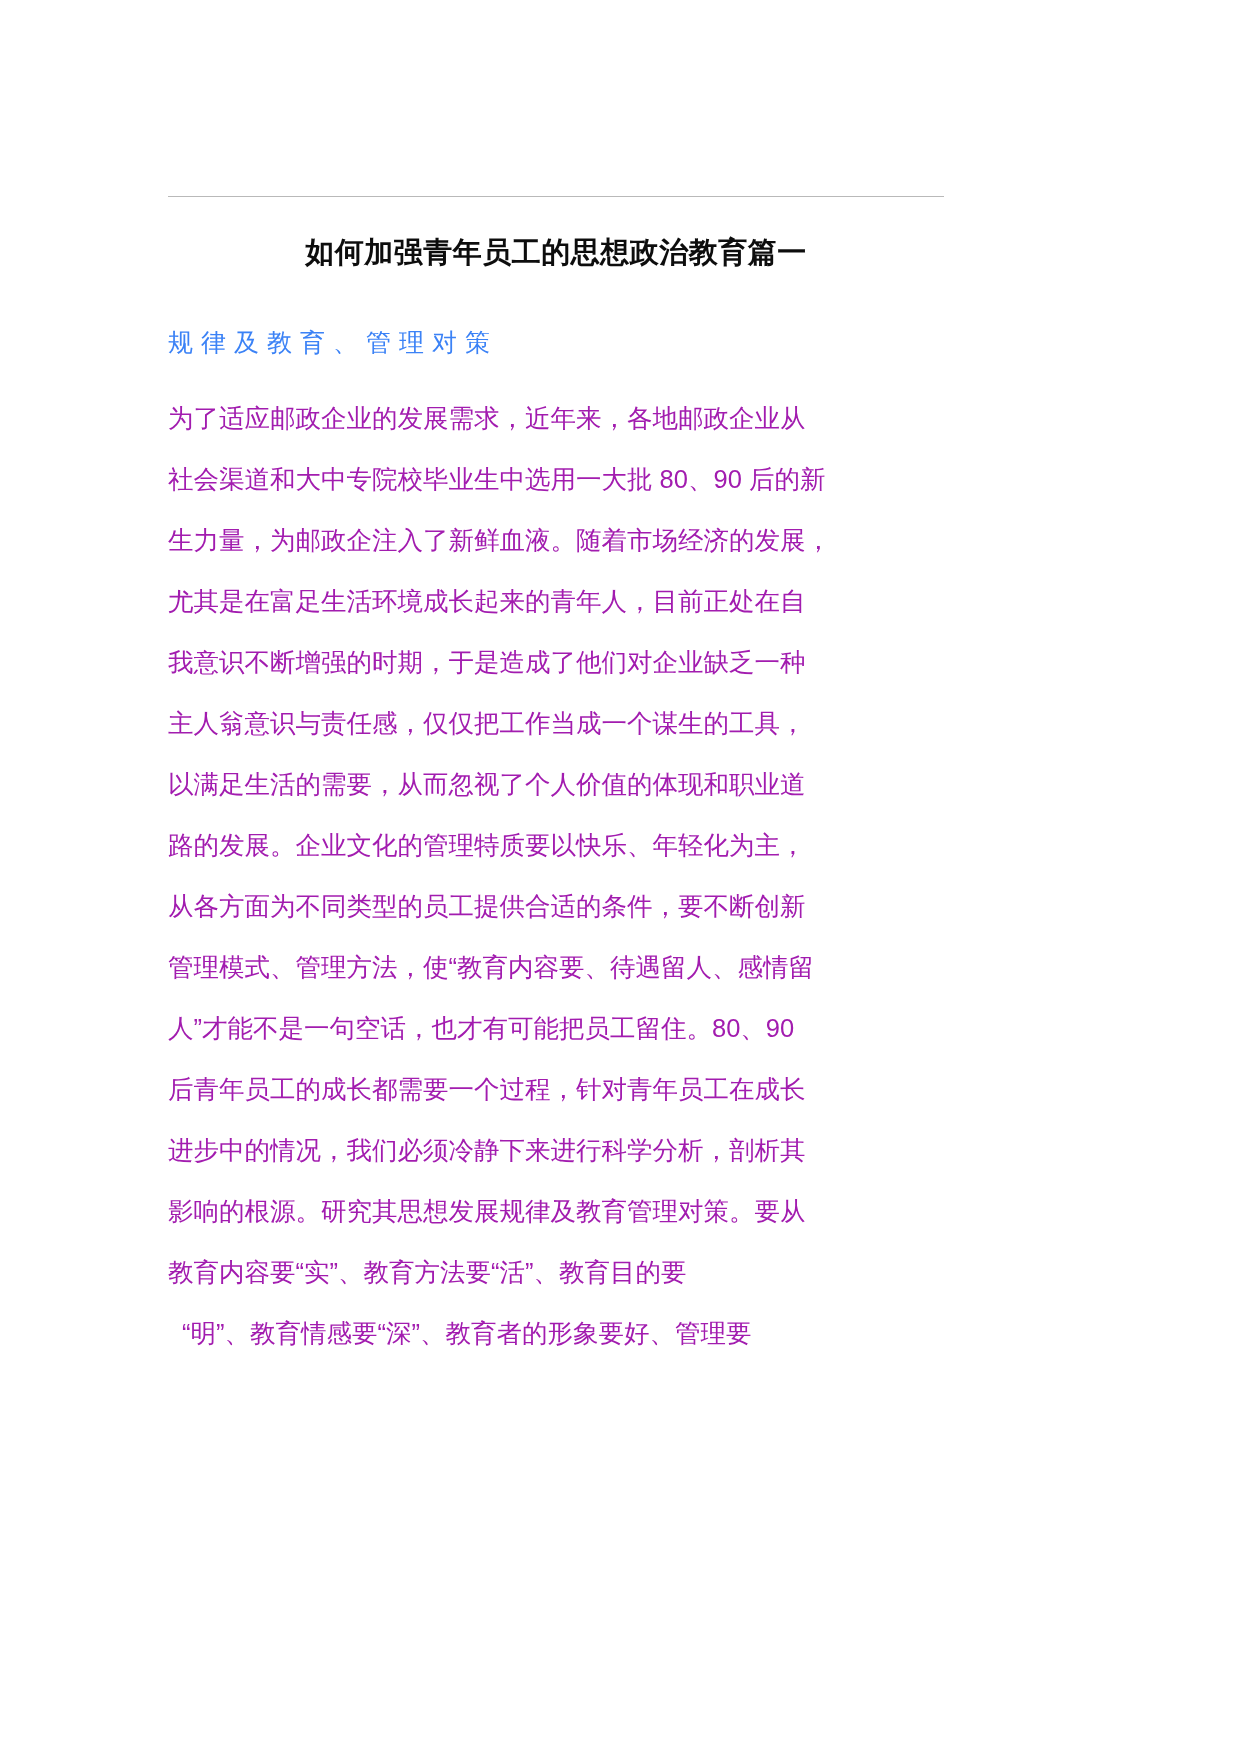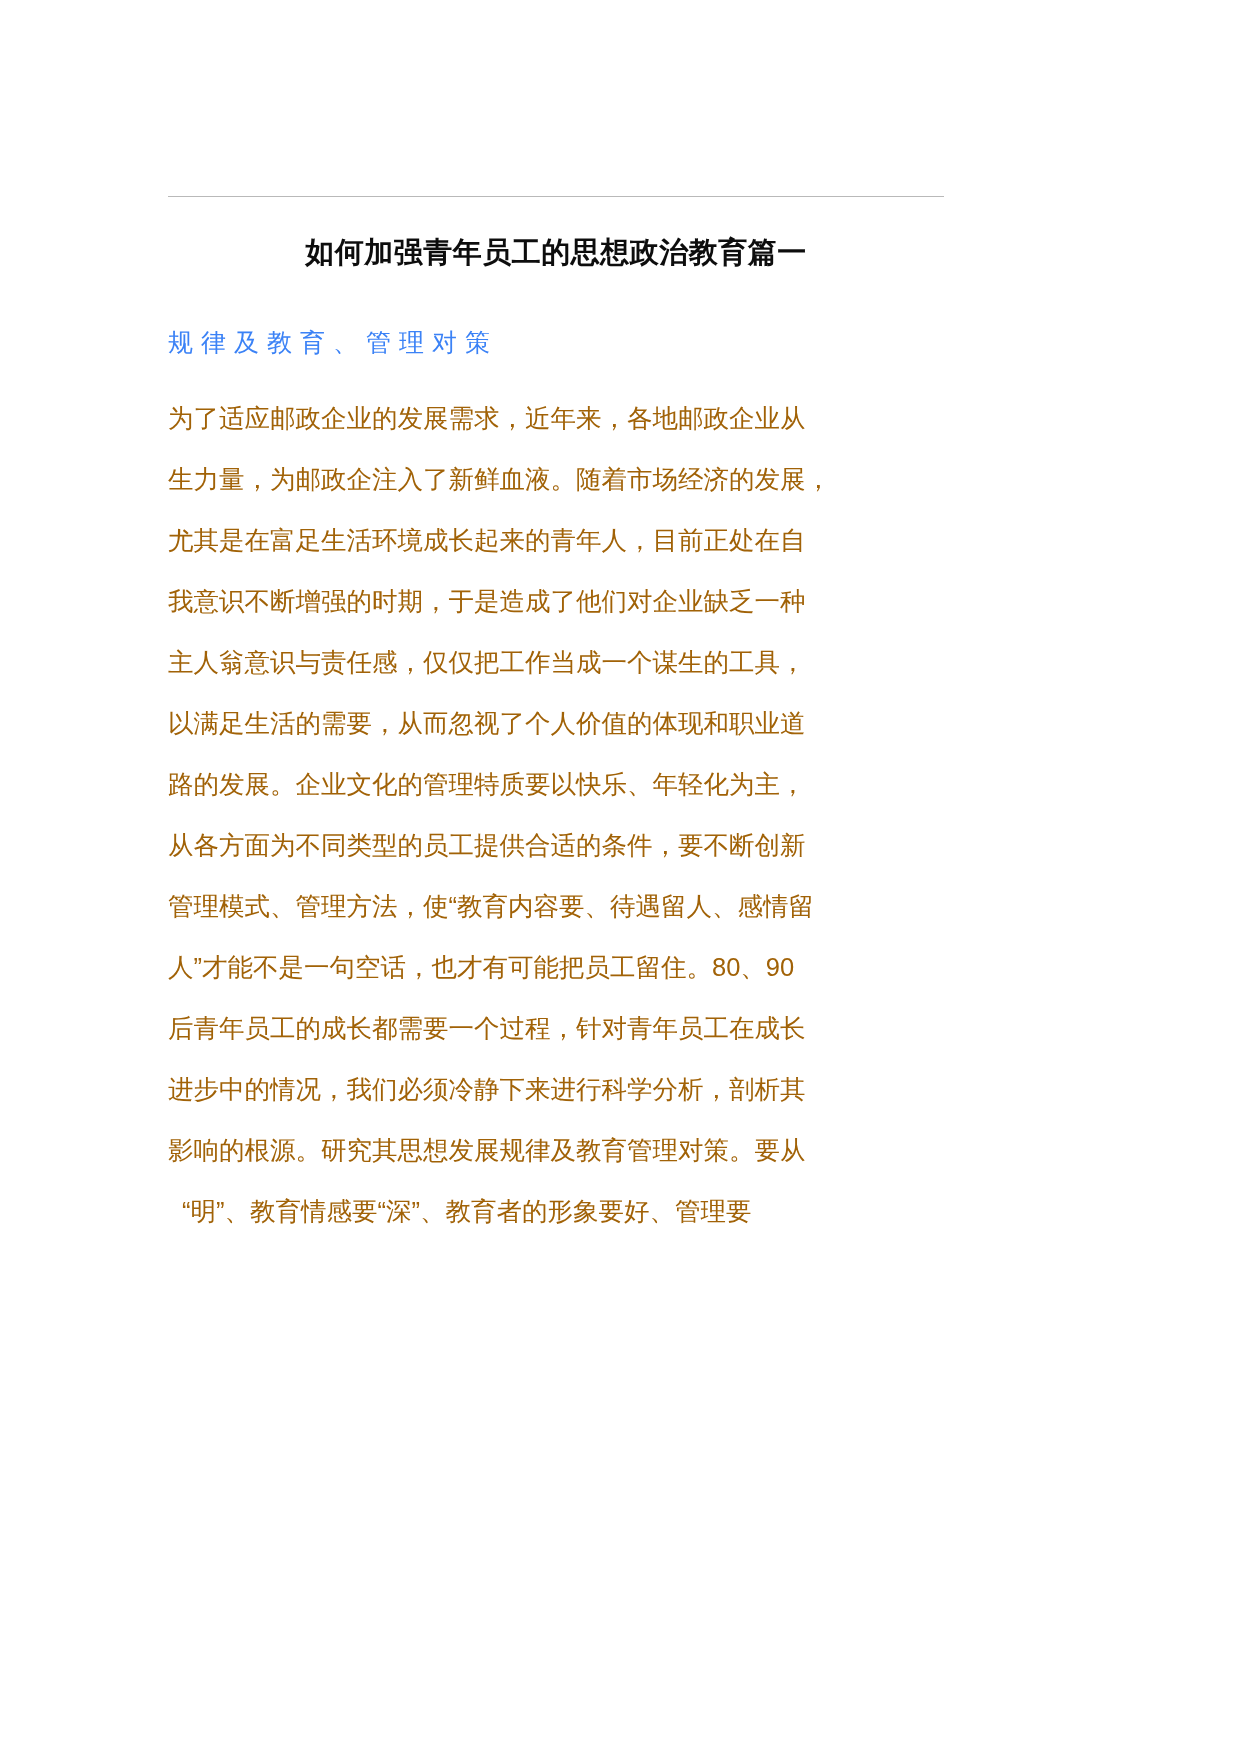--- a/index.html
+++ b/index.html
@@ -59,21 +59,21 @@
     line-height: 1.5;
     letter-spacing: 0.5px;
     font-weight: 400;
   }
   .body-block {
     margin-top: 26px;
   }
   .body-line {
     font-size: 25.5px;
     line-height: 61px;
-    color: #a16207;
+    color: #a21caf;
     letter-spacing: 0px;
     white-space: nowrap;
     font-weight: 400;
   }
   .body-line.indent {
     padding-left: 14px;
   }
 </style>
 </head>
 <body>
@@ -83,29 +83,31 @@
 
     <div class="top-rule"></div>
 
     <h1 class="doc-title">如何加强青年员工的思想政治教育篇一</h1>
 
     <div class="heading-spaced">规律及教育、管理对策</div>
 
 
     <div class="body-block">
       <div class="body-line">为了适应邮政企业的发展需求，近年来，各地邮政企业从</div>
+      <div class="body-line">社会渠道和大中专院校毕业生中选用一大批 80、90 后的新</div>
       <div class="body-line">生力量，为邮政企注入了新鲜血液。随着市场经济的发展，</div>
       <div class="body-line">尤其是在富足生活环境成长起来的青年人，目前正处在自</div>
       <div class="body-line">我意识不断增强的时期，于是造成了他们对企业缺乏一种</div>
       <div class="body-line">主人翁意识与责任感，仅仅把工作当成一个谋生的工具，</div>
       <div class="body-line">以满足生活的需要，从而忽视了个人价值的体现和职业道</div>
       <div class="body-line">路的发展。企业文化的管理特质要以快乐、年轻化为主，</div>
       <div class="body-line">从各方面为不同类型的员工提供合适的条件，要不断创新</div>
       <div class="body-line">管理模式、管理方法，使“教育内容要、待遇留人、感情留</div>
       <div class="body-line">人”才能不是一句空话，也才有可能把员工留住。80、90</div>
       <div class="body-line">后青年员工的成长都需要一个过程，针对青年员工在成长</div>
       <div class="body-line">进步中的情况，我们必须冷静下来进行科学分析，剖析其</div>
       <div class="body-line">影响的根源。研究其思想发展规律及教育管理对策。要从</div>
+      <div class="body-line">教育内容要“实”、教育方法要“活”、教育目的要</div>
       <div class="body-line indent">“明”、教育情感要“深”、教育者的形象要好、管理要</div>
     </div>
 
   </div>
 </div>
 
 </body></html>

